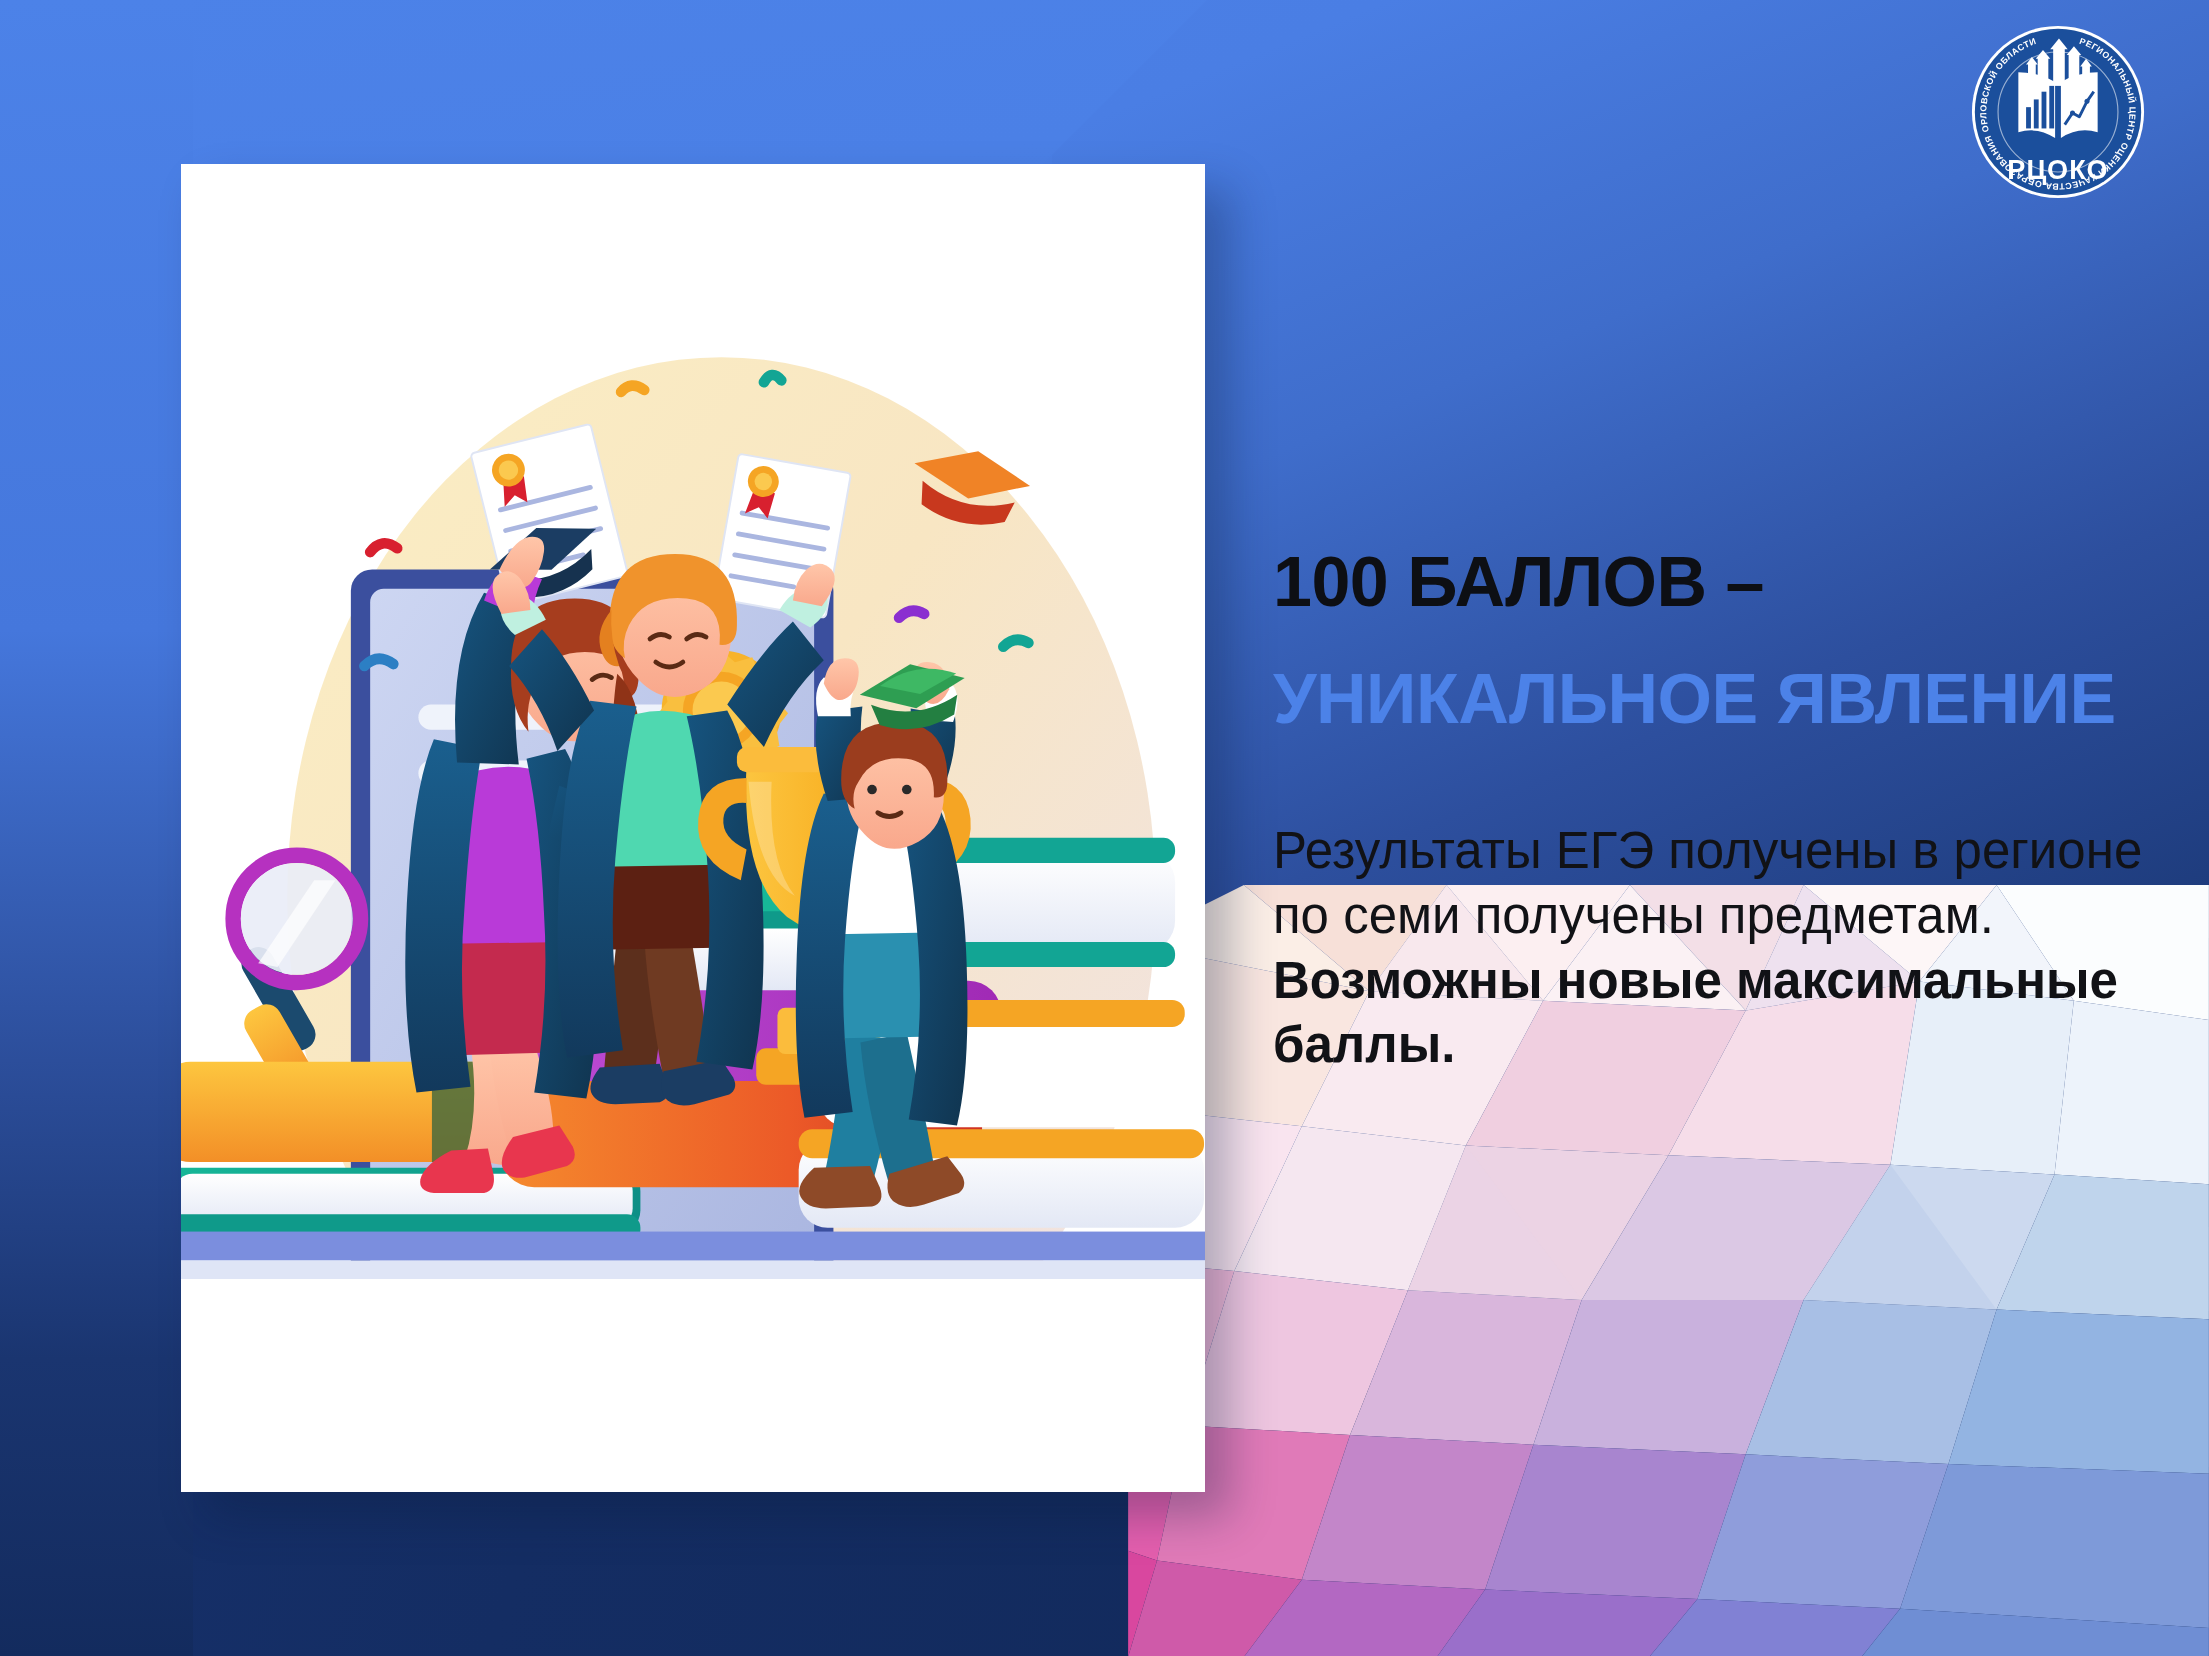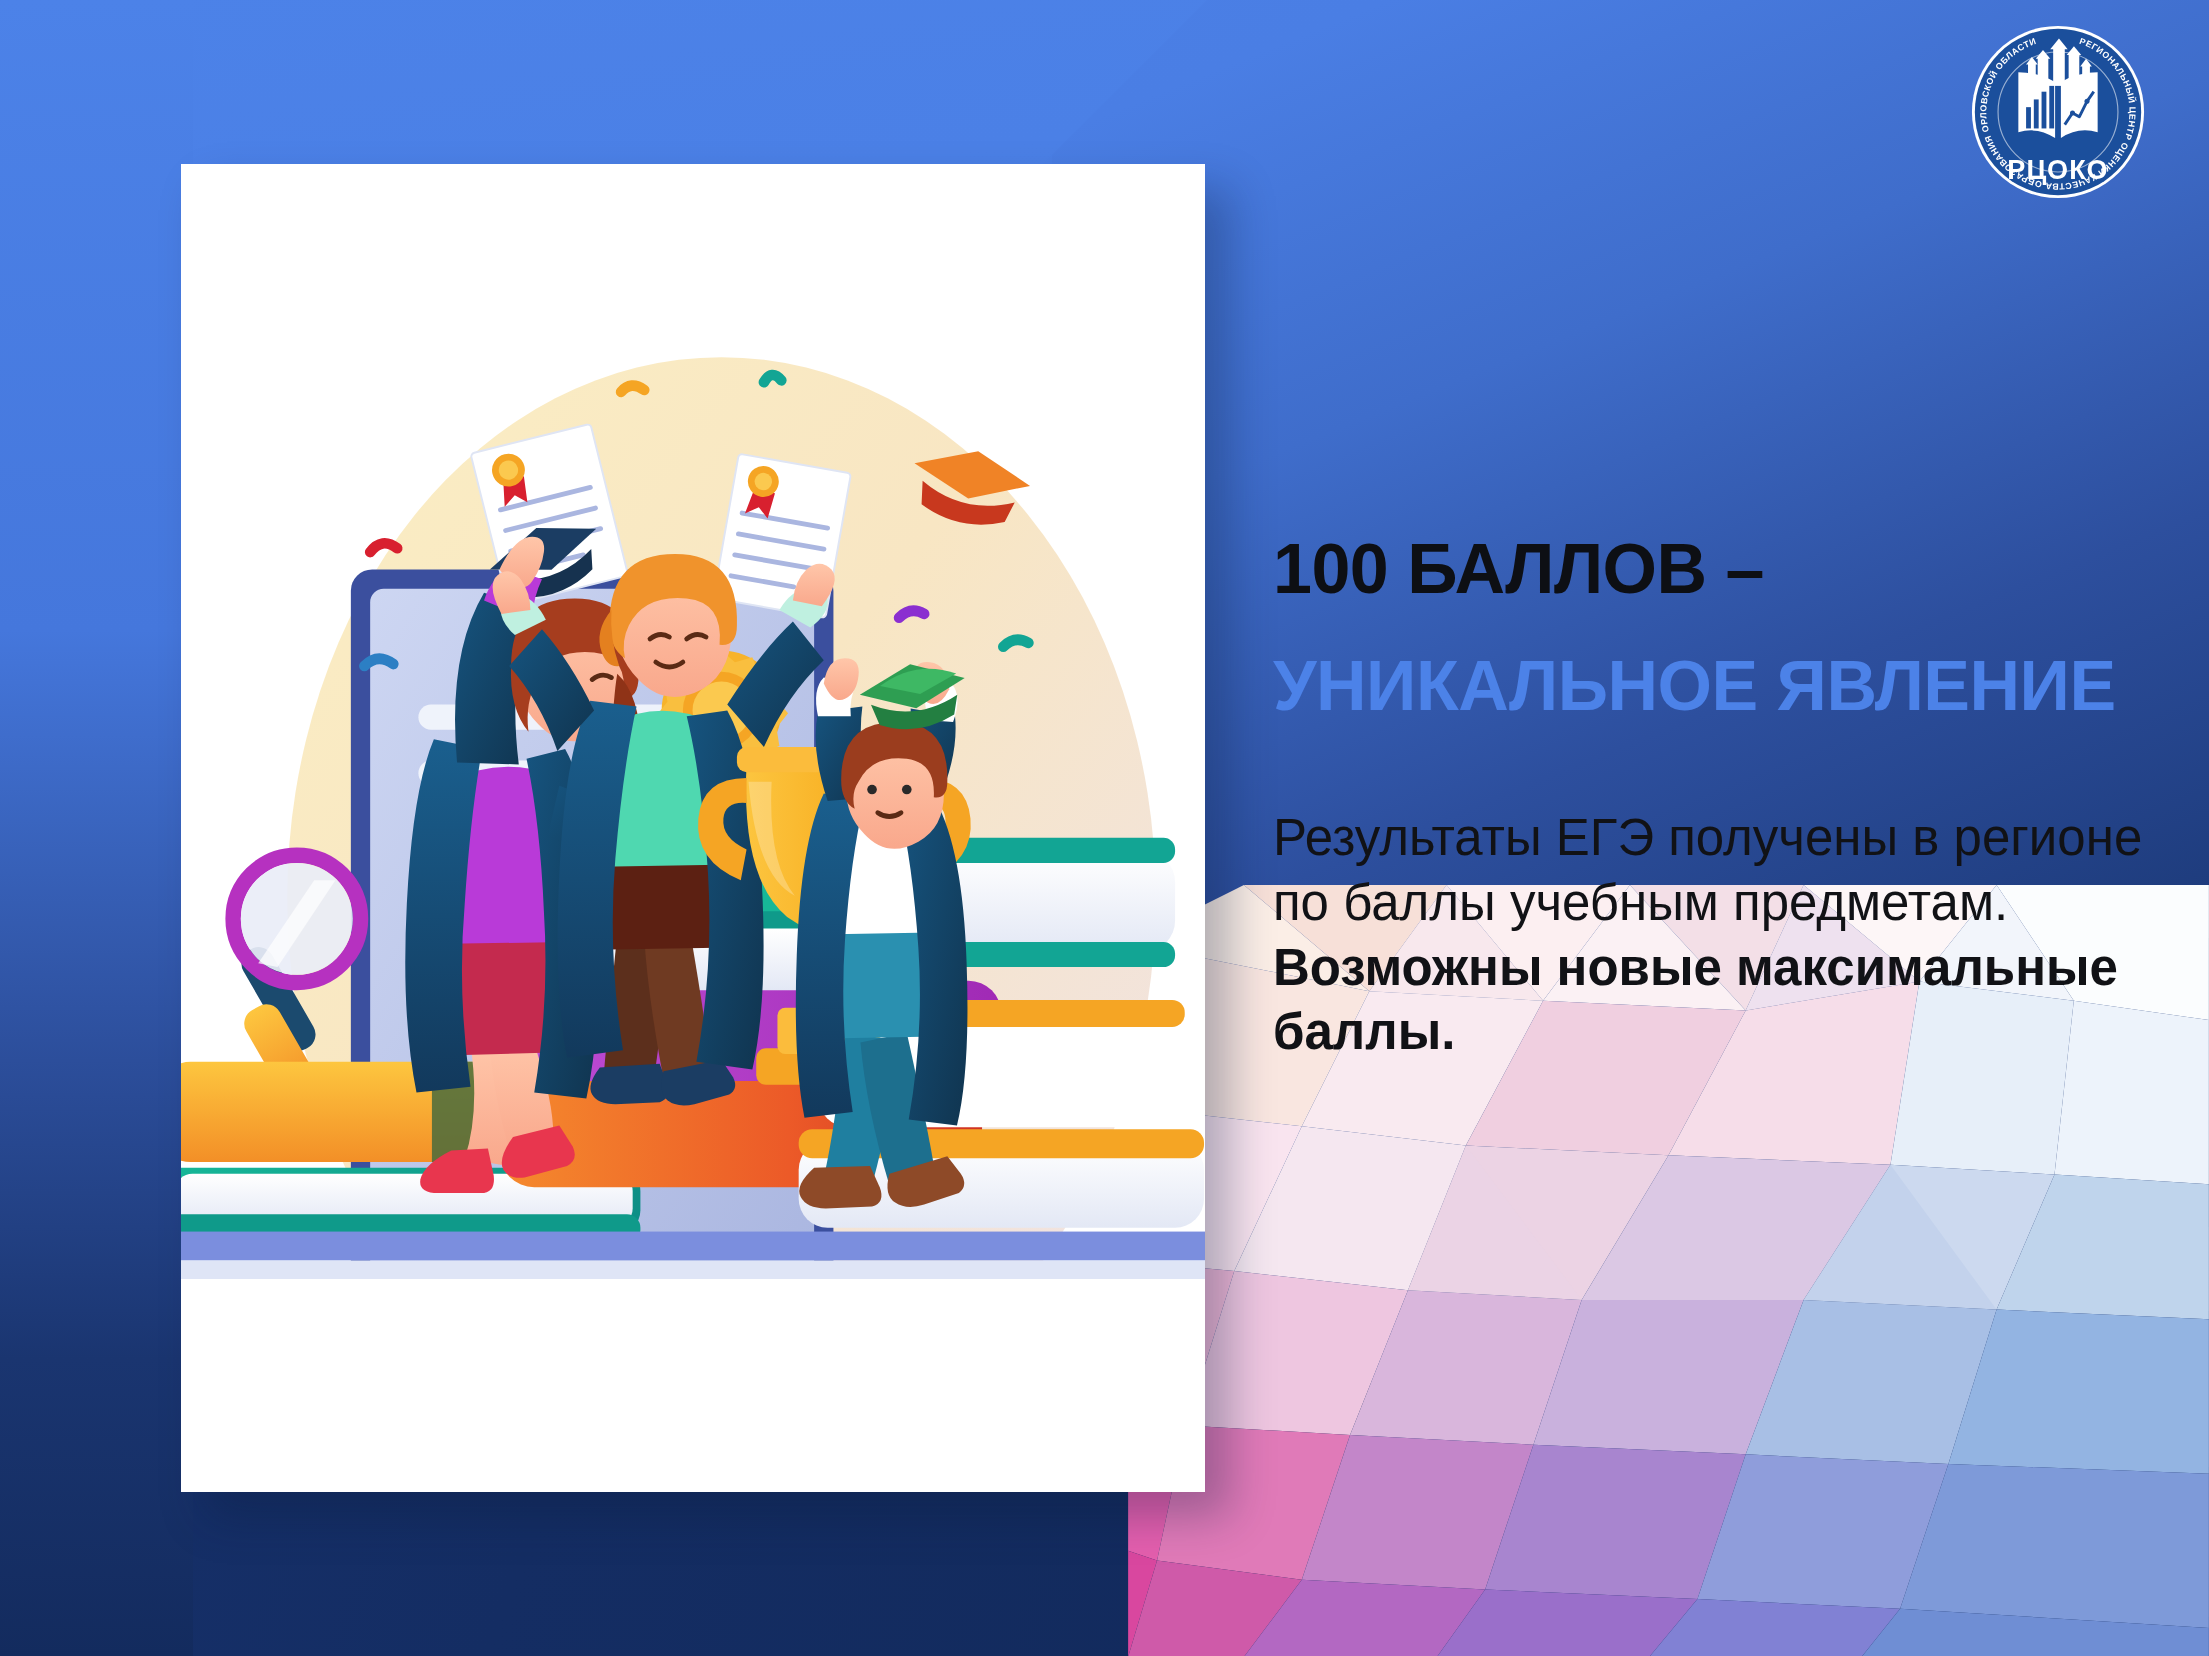--- a/index.html
+++ b/index.html
@@ -85,21 +85,21 @@
   .logo {
     position:absolute;
     left:1970px; top:24px;
     width:176px; height:176px;
   }
   .logo svg { display:block; width:176px; height:176px; }
 
   
   .text-col {
     position:absolute;
-    left:1273px; top:531px;
+    left:1273px; top:544px;
     width:898px;
   }
   .headline {
     font-family:"Liberation Sans", sans-serif;
     font-weight:bold;
     font-size:70px;
     line-height:1.10;
     letter-spacing:-0.5px;
   }
   .headline .line1 { color:#0d0f14; display:block; }
@@ -517,18 +517,18 @@
       <text x="91" y="160" text-anchor="middle" font-family="'Liberation Sans', sans-serif" font-size="28" font-weight="bold" fill="#ffffff" letter-spacing="1">РЦОКО</text>
     </svg>
   </div>
 
   <div class="text-col">
     <h1 class="headline">
       <span class="line1">100 БАЛЛОВ –</span>
       <span class="line2">УНИКАЛЬНОЕ ЯВЛЕНИЕ</span>
     </h1>
     <p class="body-text">
-      <span>Результаты ЕГЭ получены в регионе по баллы учебным предметам. </span><b>Возможны новые максимальные баллы.</b>
+      <span>Результаты ЕГЭ получены в регионе по семи получены предметам. </span><b>Возможны новые максимальные баллы.</b>
     </p>
   </div>
 
 </div>
 
 
 </body></html>

